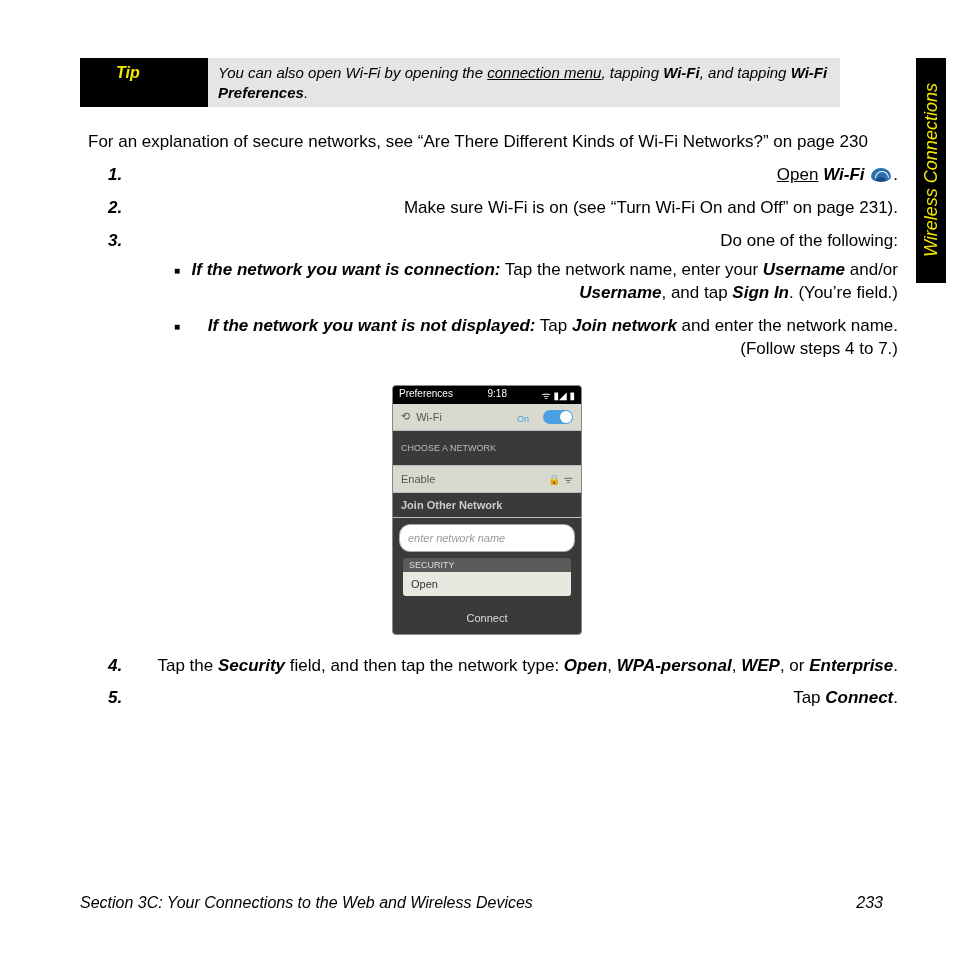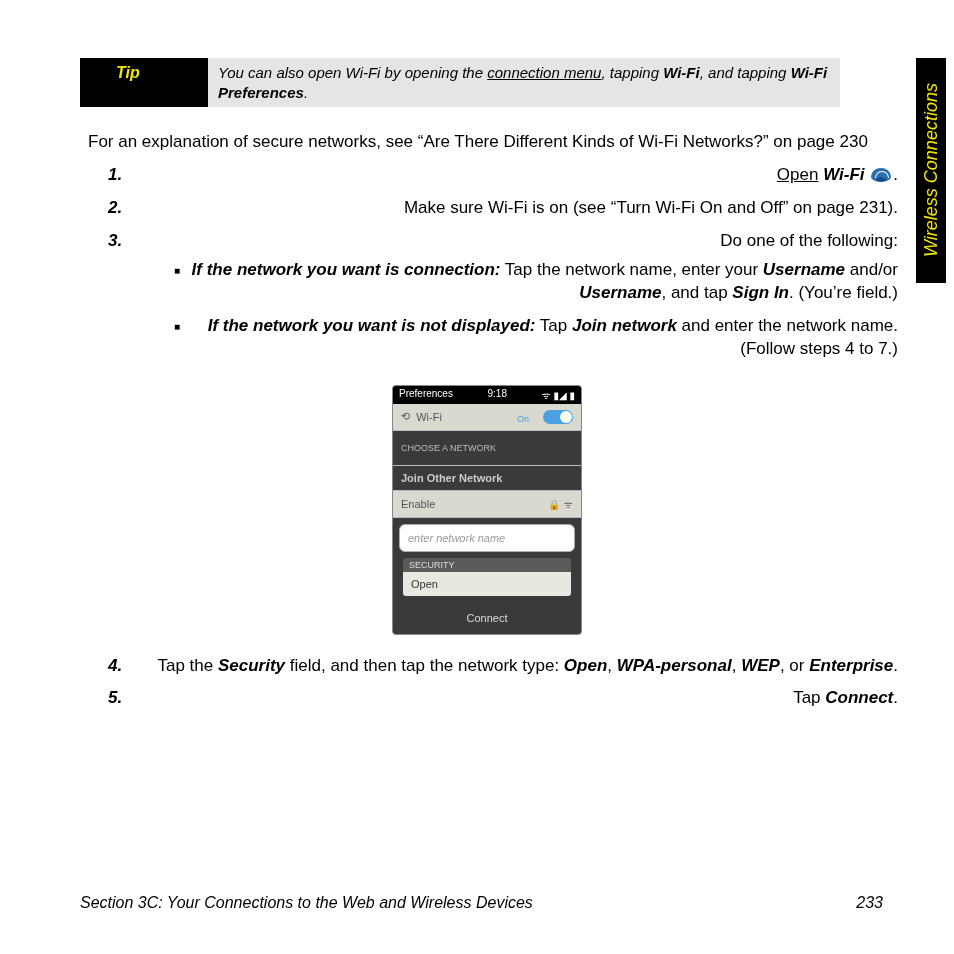--- a/index.html
+++ b/index.html
@@ -23,21 +23,21 @@
   ul.sub .bullet { width: 18px; flex-shrink: 0; font-size: 10px; line-height: 24px; }
   ul.sub .sbody { flex: 1; }
   .wifi-icon { display: inline-flex; width: 20px; height: 14px; background: radial-gradient(circle at 50% 100%, #1a4a8a 0 5px, transparent 5px), #2a6fb0; border-radius: 50% / 60% 60% 40% 40%; vertical-align: -2px; margin: 0 2px; position: relative; }
   .wifi-icon::before { content:""; position:absolute; left:4px; top:3px; width:12px; height:6px; border:1px solid #fff; border-bottom:none; border-radius: 12px 12px 0 0; }
   .phone-wrap { display:flex; justify-content:center; margin: 14px 0 20px 0; }
   .phone { width: 190px; border: 1px solid #888; background:#3a3a3a; font-size:11px; color:#ddd; border-radius:4px; overflow:hidden; }
   .ph-status { background:#000; color:#fff; display:flex; justify-content:space-between; padding:2px 6px; font-size:10px; }
   .ph-row { background:#d9d9d0; color:#555; padding:6px 8px; border-bottom:1px solid #bbb; display:flex; justify-content:space-between; align-items:center;}
   .ph-row.hdr { background:#3a3a3a; color:#bbb; font-size:9px; padding:12px 8px; text-transform:uppercase;}
   .ph-row.title { background:#3a3a3a; color:#ccc; font-weight:bold; padding:6px 8px;}
-  .ph-input { background:#fff; color:#999; font-style:italic; padding:7px 8px; margin:6px; border-radius:6px; border:1px solid #aaa;}
+  .ph-input { background:#fff; color:#999; font-style:italic; padding:7px 8px; margin:6px; border-radius:11px; border:1px solid #aaa;}
   .ph-sec { margin:4px 10px 8px 10px; }
   .ph-sec-lbl { background:#5a5a5a; color:#ddd; font-size:9px; padding:2px 6px; border-radius:3px 3px 0 0; text-transform:uppercase;}
   .ph-sec-val { background:#e8e8e0; color:#333; padding:6px 8px; border-radius:0 0 3px 3px;}
   .ph-btn { text-align:center; color:#ddd; padding:8px 0 10px 0;}
   .toggle { width:30px; height:14px; background:#4aa0e0; border-radius:8px; position:relative;}
   .toggle::after{content:"";position:absolute;right:1px;top:1px;width:12px;height:12px;background:#fff;border-radius:50%;}
   .footer { position:absolute; bottom:42px; left:80px; right:71px; display:flex; justify-content:space-between; font-style:italic; font-size:16px; }
 </style>
 </head>
 <body>
@@ -101,25 +101,25 @@
         <span style="display:flex;align-items:center;gap:6px;">
             <span>⟲</span>
             <span>Wi-Fi</span>
           </span>
         <span style="display:flex;align-items:flex-end;gap:14px;">
             <span style="font-size:9px;color:#4aa0e0;">On</span>
             <span class="toggle"></span>
           </span>
       </div>
       <div class="ph-row hdr">CHOOSE A NETWORK</div>
-      <div class="ph-row title">Join Other Network</div>
       <div class="ph-row">
         <span>Enable</span>
         <span style="font-size:10px;">🔒 ᯤ</span>
       </div>
+      <div class="ph-row title">Join Other Network</div>
       <div class="ph-input">enter network name</div>
       <div class="ph-sec">
         <div class="ph-sec-lbl">SECURITY</div>
         <div class="ph-sec-val">Open</div>
       </div>
       <div class="ph-btn">Connect</div>
     </div>
   </div>
 
   <ol class="steps">

